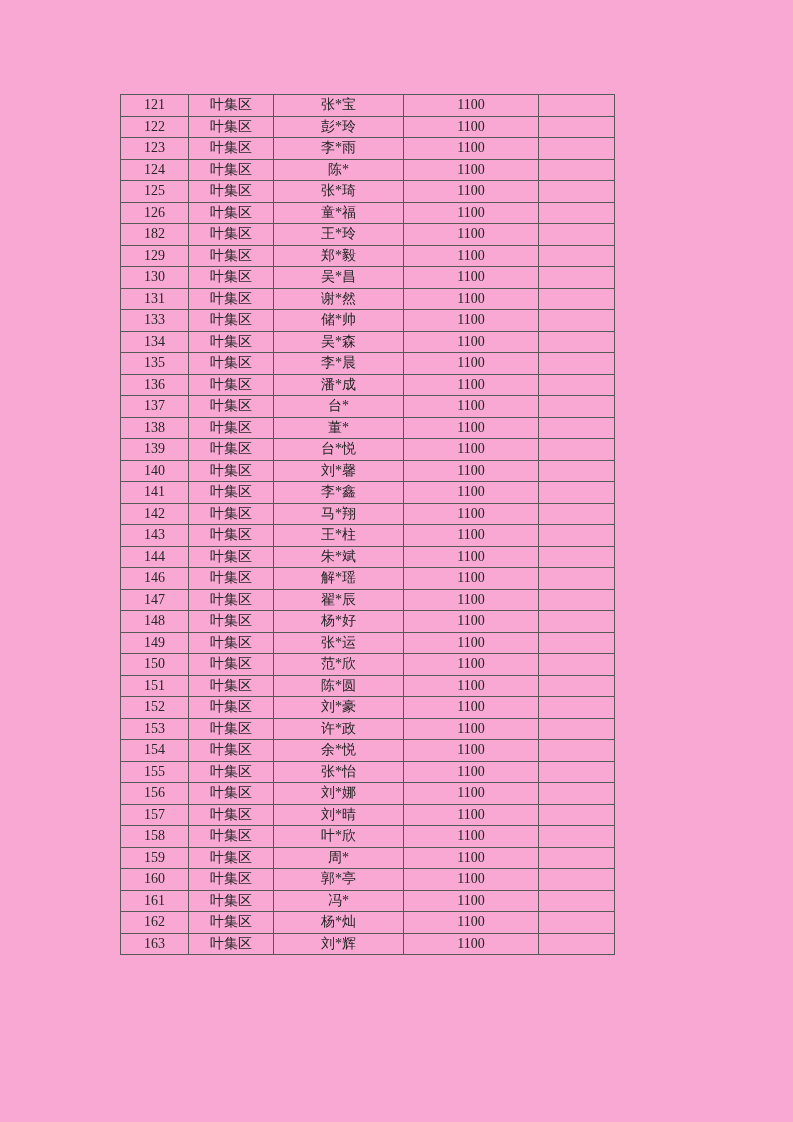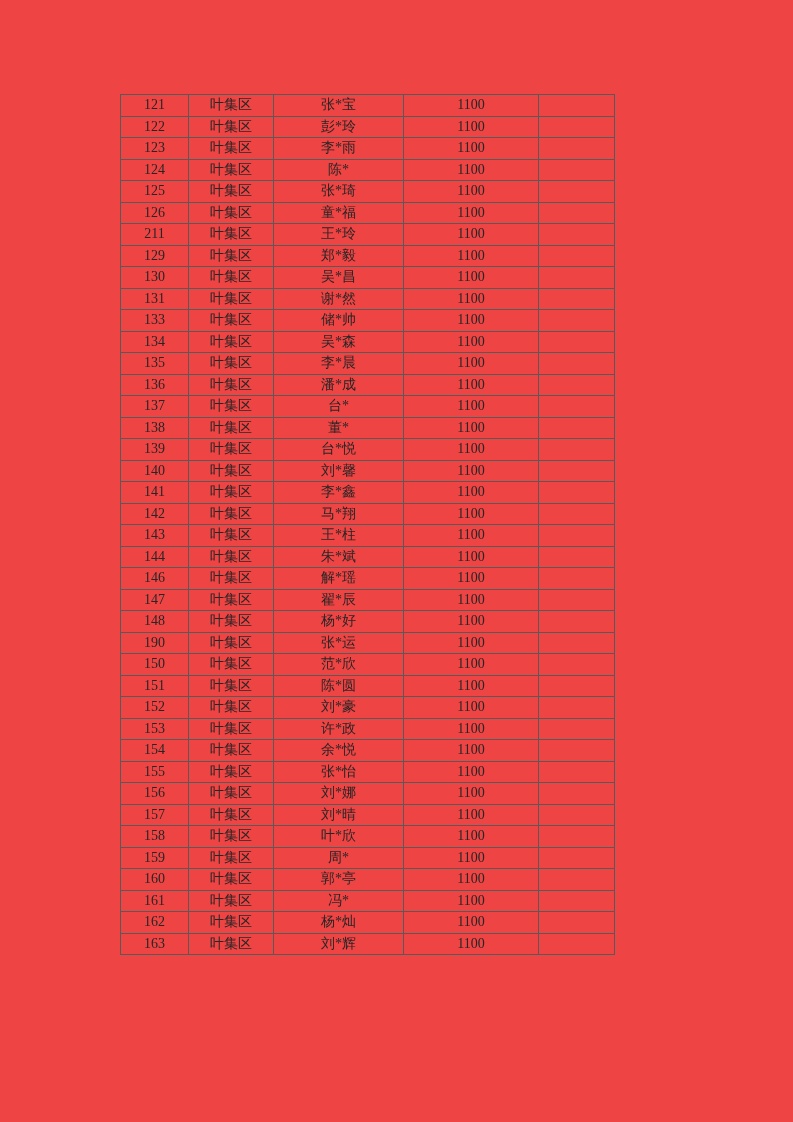--- a/index.html
+++ b/index.html
@@ -4,21 +4,21 @@
 <style>
   html, body {
     margin: 0;
     padding: 0;
     background: #ffffff;
   }
   .page {
     position: relative;
     width: 793px;
     height: 1122px;
-    background: #ef4444;
+    background: #f9a8d4;
     overflow: hidden;
     font-family: "Liberation Serif", "DejaVu Serif", serif;
   }
   table.roster {
     position: absolute;
     left: 120px;
     top: 94px;
     border-collapse: collapse;
     table-layout: fixed;
     font-size: 14px;
@@ -89,21 +89,21 @@
           <td></td>
         </tr>
         <tr>
           <td>126</td>
           <td>叶集区</td>
           <td>童*福</td>
           <td>1100</td>
           <td></td>
         </tr>
         <tr>
-          <td>211</td>
+          <td>182</td>
           <td>叶集区</td>
           <td>王*玲</td>
           <td>1100</td>
           <td></td>
         </tr>
         <tr>
           <td>129</td>
           <td>叶集区</td>
           <td>郑*毅</td>
           <td>1100</td>
@@ -222,21 +222,21 @@
           <td></td>
         </tr>
         <tr>
           <td>148</td>
           <td>叶集区</td>
           <td>杨*好</td>
           <td>1100</td>
           <td></td>
         </tr>
         <tr>
-          <td>190</td>
+          <td>149</td>
           <td>叶集区</td>
           <td>张*运</td>
           <td>1100</td>
           <td></td>
         </tr>
         <tr>
           <td>150</td>
           <td>叶集区</td>
           <td>范*欣</td>
           <td>1100</td>

